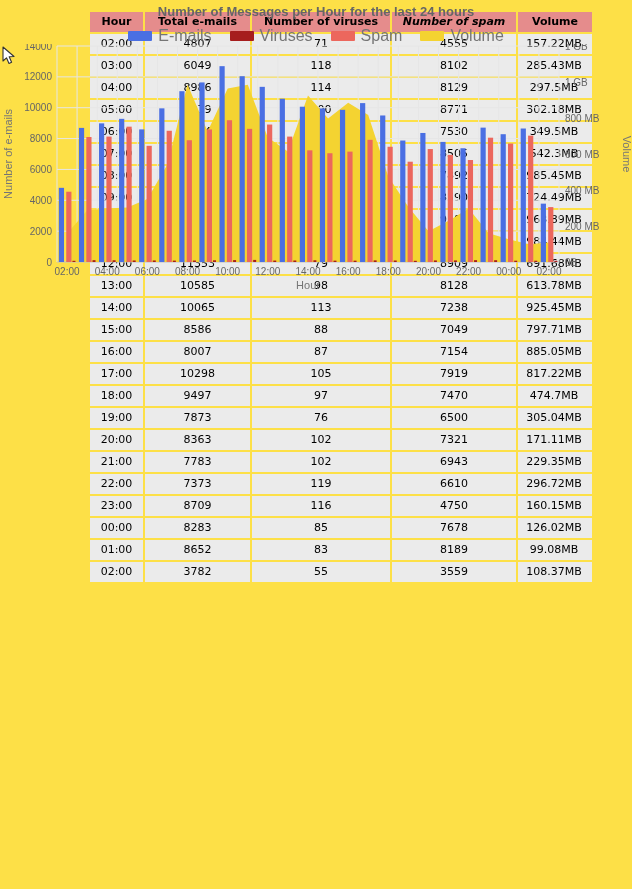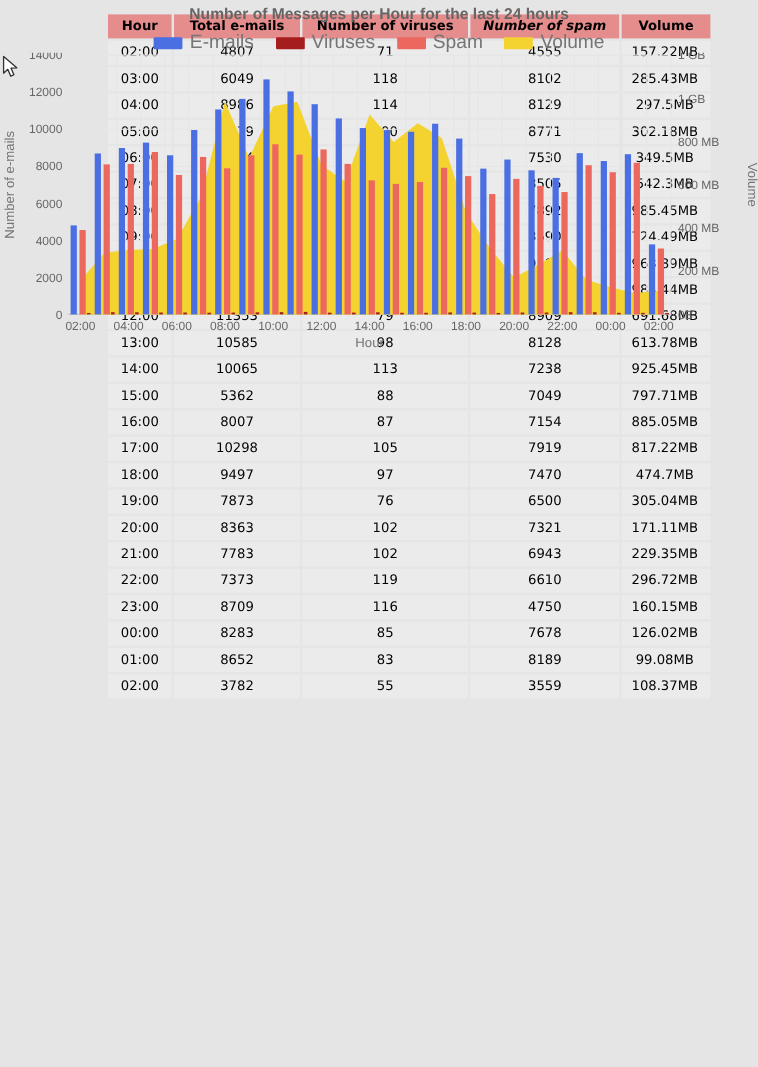--- a/index.html
+++ b/index.html
@@ -1,16 +1,16 @@
 <!DOCTYPE html>
 <html><head>
 <meta charset="utf-8">
 <style>
   html,body{margin:0;padding:0;background:#fff;}
-  .stage{position:relative;width:632px;height:889px;background:#e5e5e5;overflow:hidden;
+  .stage{position:relative;width:632px;height:889px;background:#fde047;overflow:hidden;
          font-family:"Liberation Sans",sans-serif;}
 
   
   .chart-block{position:absolute;left:0;top:0;width:632px;height:296px;}
   .chart-title{padding-top:4px;text-align:center;font-size:13px;font-weight:bold;color:#666;}
   .legend{display:flex;justify-content:center;align-items:center;gap:18px;margin-top:11px;height:12px;}
   .legend-item{display:flex;align-items:center;gap:6px;}
   .legend-swatch{width:24px;height:10px;border-radius:1px;display:inline-block;}
   .legend-label{font-size:16px;color:#757575;}
   #plot{display:block;margin-top:2px;}
@@ -299,21 +299,21 @@
         </tr>
         <tr>
           <td>14:00</td>
           <td>10065</td>
           <td>113</td>
           <td>7238</td>
           <td class="vol">925.45MB</td>
         </tr>
         <tr>
           <td>15:00</td>
-          <td>5362</td>
+          <td>8586</td>
           <td>88</td>
           <td>7049</td>
           <td class="vol">797.71MB</td>
         </tr>
         <tr>
           <td>16:00</td>
           <td>8007</td>
           <td>87</td>
           <td>7154</td>
           <td class="vol">885.05MB</td>

